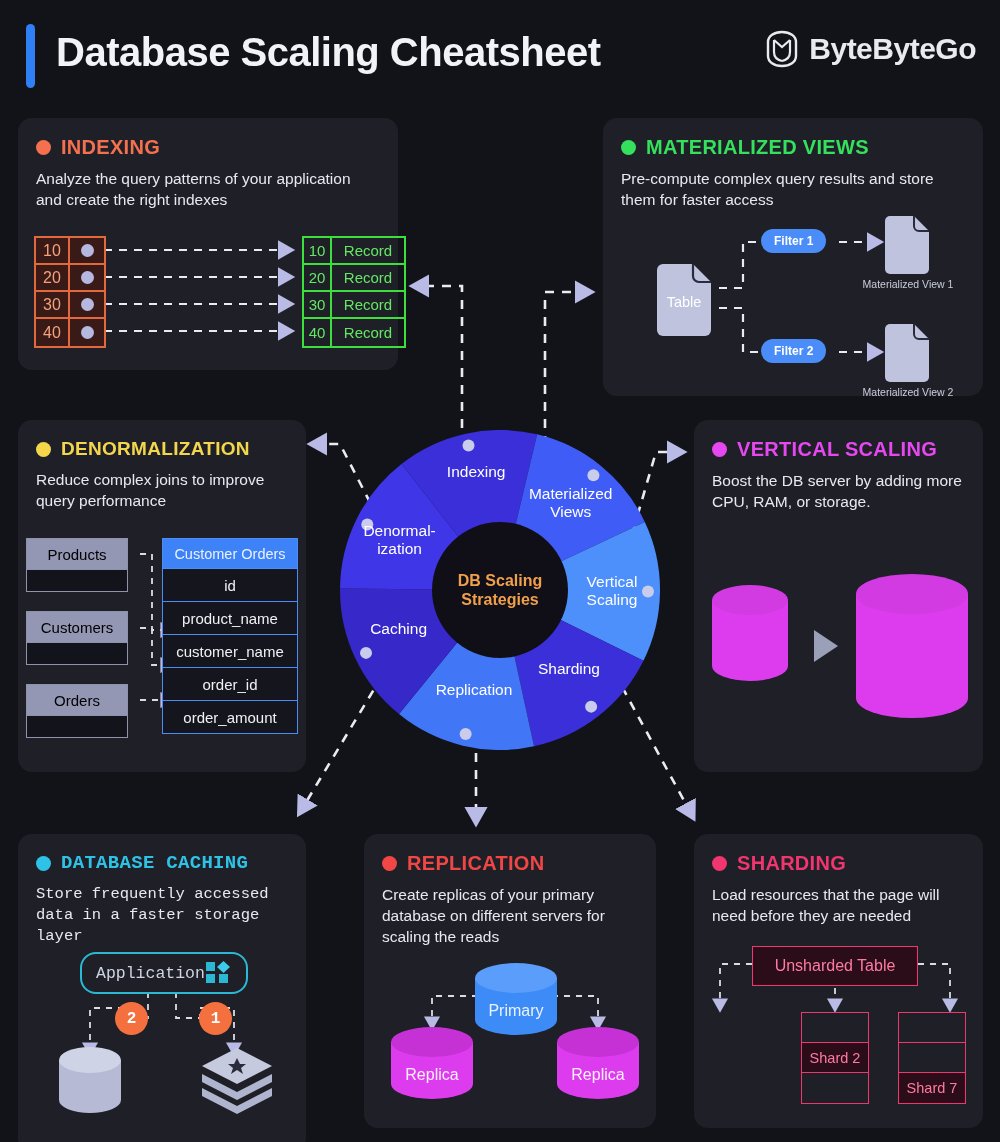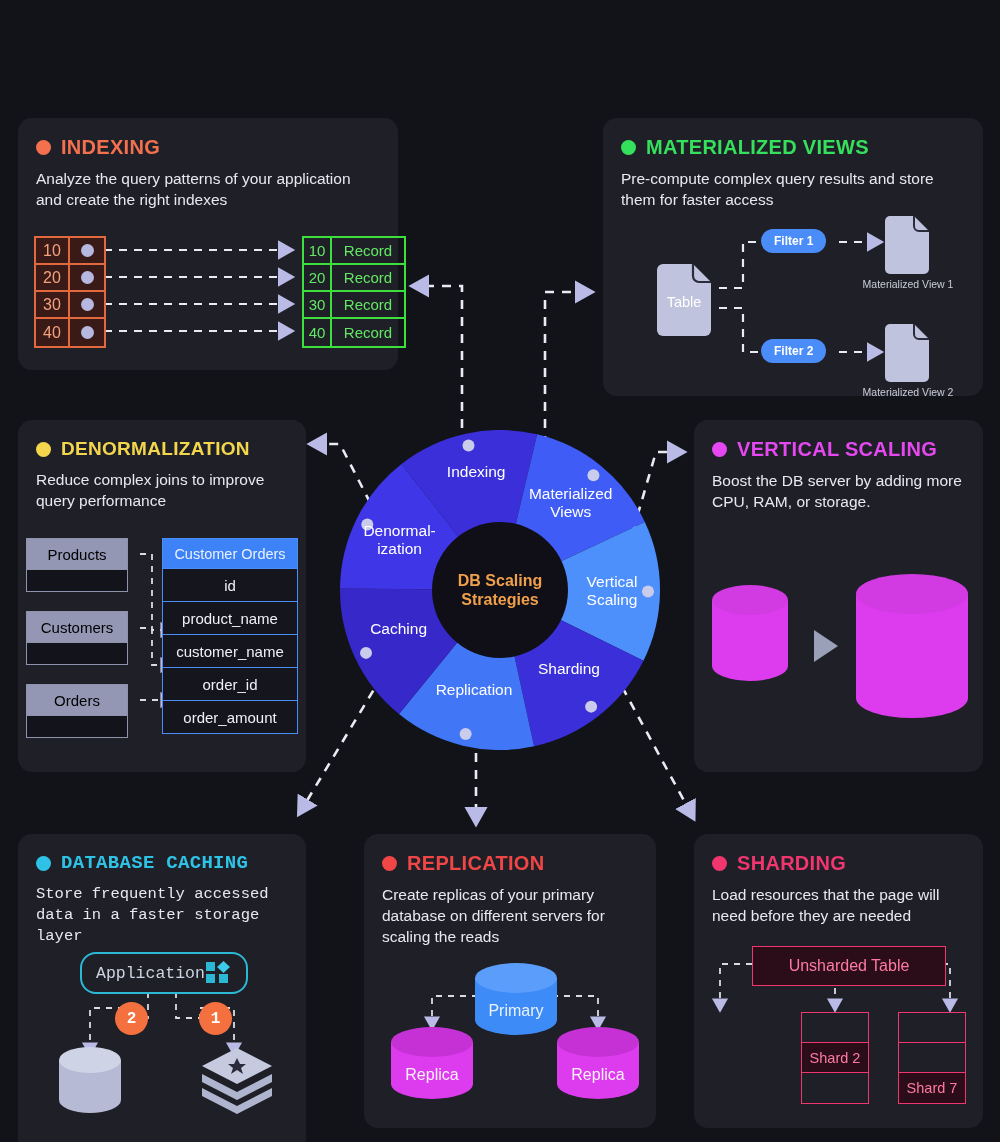--- a/index.html
+++ b/index.html
@@ -111,20 +111,33 @@
   .shard-cell:last-child { border-bottom: none; }
   .shard-cell.filled { background: #2b0d19; }
 
   svg.overlay { position: absolute; left: 0; top: 0; width: 1000px; height: 1142px; pointer-events: none; }
 </style>
 </head>
 <body>
 
 <div class="page">
 
+  <div class="header">
+    <div class="accent-bar"></div>
+    <div class="main-title">Database Scaling Cheatsheet</div>
+    <div class="logo-wrap">
+      <svg class="logo-mark" viewBox="0 0 34 38">
+        <path d="M17 2 C25 2 31 6 31 12 L31 26 C31 32 25 36 17 36 C9 36 3 32 3 26 L3 12 C3 6 9 2 17 2 Z" fill="none" stroke="#e8eaf0" stroke-width="2.4"></path>
+        <path d="M9 10 L9 22 C9 27 12.5 30 17 31" fill="none" stroke="#e8eaf0" stroke-width="2.2"></path>
+        <path d="M25 10 L25 22 C25 27 21.5 30 17 31" fill="none" stroke="#e8eaf0" stroke-width="2.2"></path>
+        <path d="M9 10 L17 17 L25 10" fill="none" stroke="#e8eaf0" stroke-width="2.2"></path>
+      </svg>
+      <div class="logo-text">ByteByteGo</div>
+    </div>
+  </div>
 
   <svg class="overlay">
     <defs>
       <marker id="ah" markerWidth="9" markerHeight="9" refX="2" refY="4.5" orient="auto">
         <path d="M0,0 L8,4.5 L0,9 Z" fill="#b9bbe6"></path>
       </marker>
     </defs>
 
     <path d="M462,462 L462,286 L424,286" stroke="#e9eaf2" stroke-width="2.6" stroke-dasharray="9 8" fill="none" marker-end="url(#ah)"></path>
 
@@ -423,21 +436,21 @@
     </div>
     <div class="card-desc">Load resources that the page will need before they are needed</div>
 
     <div style="position:absolute; left:10px; top:112px; width:262px; height:172px;">
       <svg width="262" height="172" style="position:absolute;left:0;top:0;">
         <path d="M48,18 L16,18 L16,56" stroke="#d9dbe6" stroke-width="1.8" stroke-dasharray="6 6" fill="none" marker-end="url(#ah)"></path>
         <path d="M131,42 L131,56" stroke="#d9dbe6" stroke-width="1.8" stroke-dasharray="6 6" fill="none" marker-end="url(#ah)"></path>
         <path d="M214,18 L246,18 L246,56" stroke="#d9dbe6" stroke-width="1.8" stroke-dasharray="6 6" fill="none" marker-end="url(#ah)"></path>
       </svg>
 
-      <div class="unsharded" style="left:48px; top:0; width:194px; height:40px;">Unsharded Table</div>
+      <div class="unsharded" style="left:48px; top:0; width:166px; height:40px;">Unsharded Table</div>
 
       <div class="shard" style="left:97px; top:66px;">
         <div class="shard-cell"></div>
         <div class="shard-cell filled">Shard 2</div>
         <div class="shard-cell"></div>
       </div>
       <div class="shard" style="left:194px; top:66px;">
         <div class="shard-cell"></div>
         <div class="shard-cell"></div>
         <div class="shard-cell filled">Shard 7</div>

